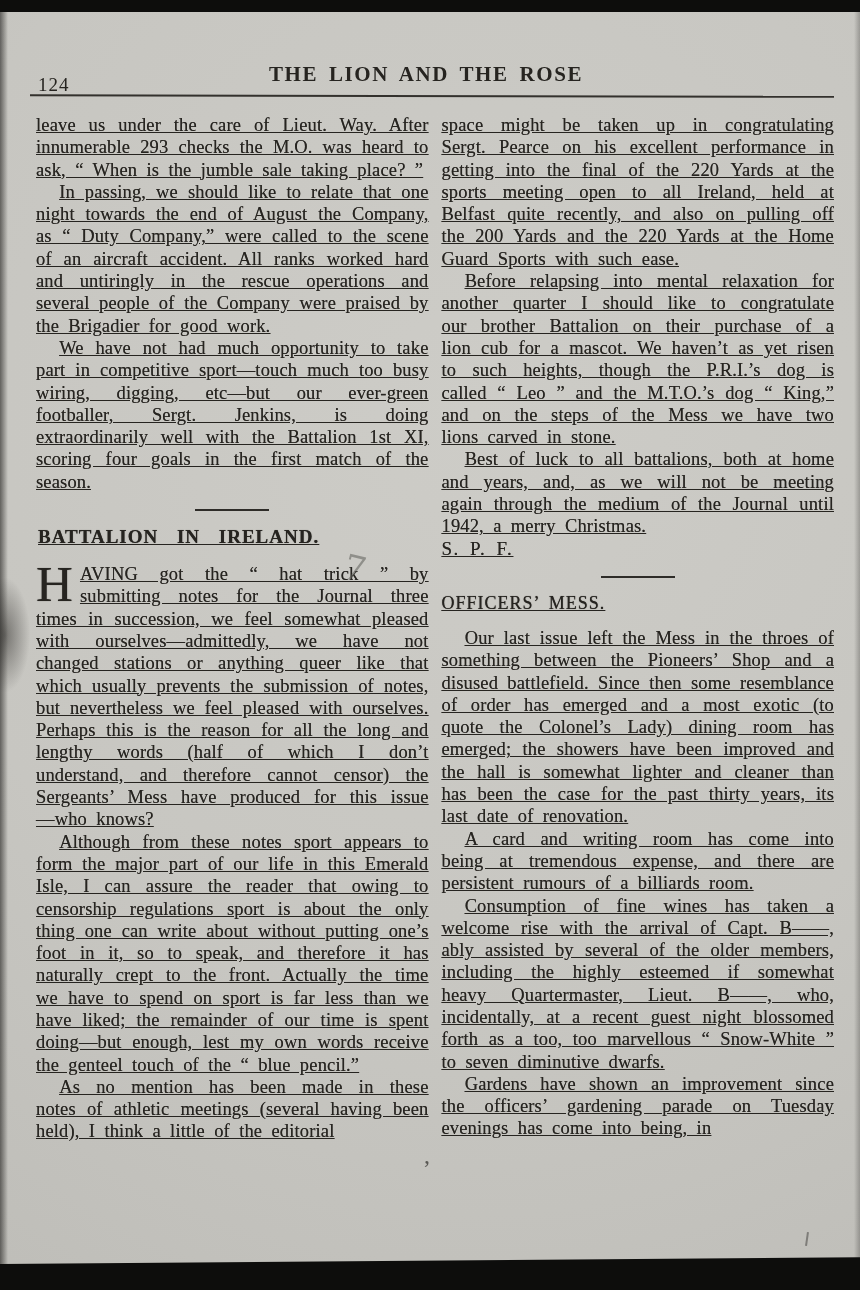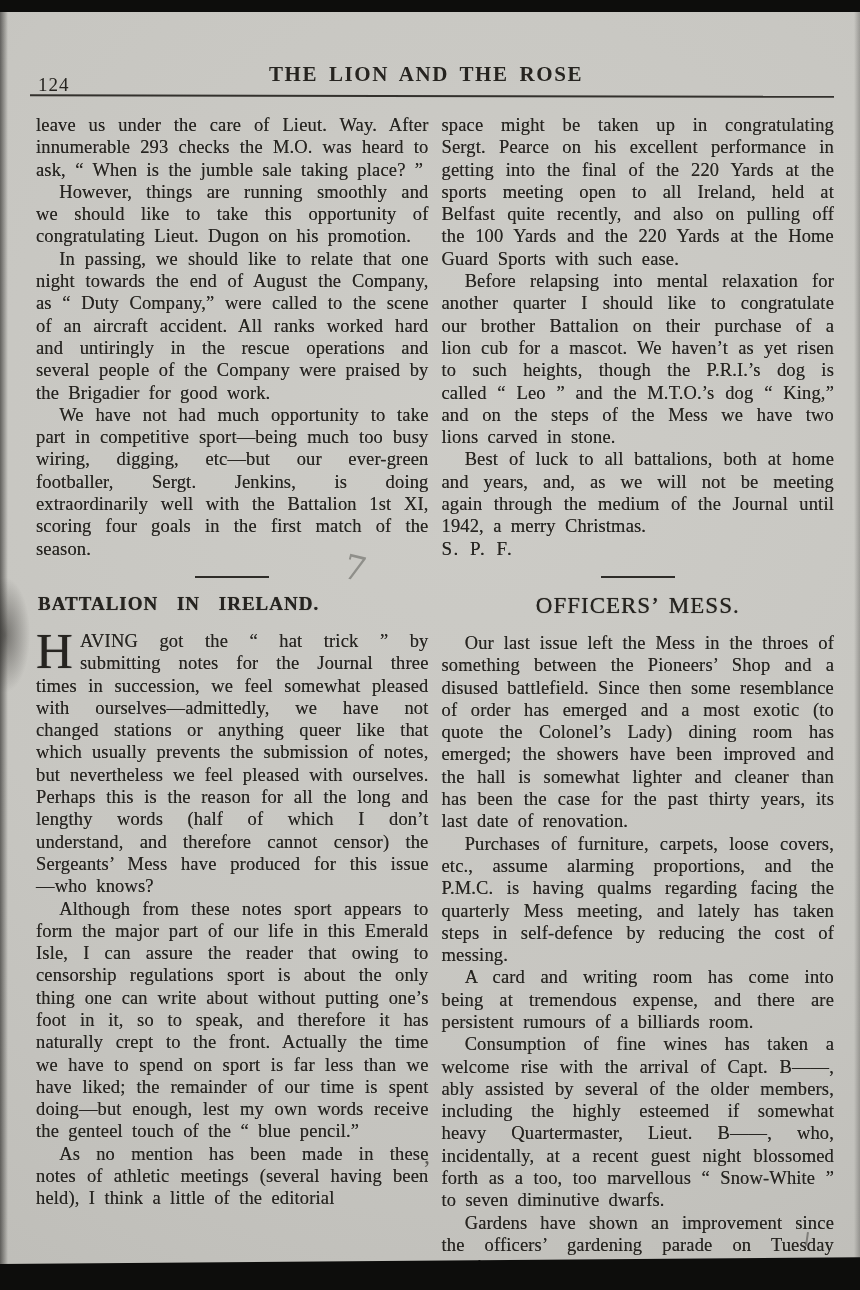--- a/index.html
+++ b/index.html
@@ -77,20 +77,21 @@
     position: absolute; left: 30px; right: 26px; top: 95px;
     height: 2px; background: #33312d;
     transform: rotate(0.12deg);
   }
   
   .cols {
     display: flex;
     gap: 13px;
     padding: 14px 26px 0 36px;
     text-align: justify;
+    text-decoration: underline;
   }
   .col { flex: 1 1 0; min-width: 0; }
   p {
     margin: 0;
     font-size: 18.5px;
     line-height: 22.3px;
     text-indent: 1.25em;
     word-spacing: 4.5px;
     letter-spacing: 0.15px;
     text-shadow: 0 0 0.6px rgba(38,36,32,0.65);
@@ -103,23 +104,23 @@
   }
   .battalion-title {
     margin: 6px 0 15px 2px;
     font-size: 19px; font-weight: bold;
     letter-spacing: 1px; word-spacing: 13px;
     text-align: left; white-space: nowrap;
     text-shadow: 0 0 0.7px rgba(30,28,24,0.8);
   }
   .officers-title {
     margin: 4px 0 13px 0;
-    font-size: 23px; font-weight: normal;
+    font-size: 18px; font-weight: normal;
     letter-spacing: 1px; word-spacing: 4px;
-    text-align: center;
+    text-align: left;
     text-shadow: 0 0 0.8px rgba(38,36,32,0.9);
   }
   .dropcap {
     float: left;
     font-size: 51px;
     line-height: 38px;
     padding: 2px 7px 0 0;
     text-indent: 0;
     text-shadow: 0 0 0.8px rgba(30,28,24,0.8);
   }
@@ -149,48 +150,46 @@
   <header class="header">
     <span class="page-number">124</span>
     <h1 class="journal-title">THE LION AND THE ROSE</h1>
     <div class="header-rule"></div>
   </header>
 
   <main class="cols">
 
     <section class="col">
       <p class="noindent">leave us under the care of Lieut. Way. After innumerable 293 checks the M.O. was heard to ask, “ When is the jumble sale taking place? ”</p>
-      <p>However, things are running smoothly and we should like to take this opportunity of congratulating Lieut. Dugon on his promotion.</p>
       <p>In passing, we should like to relate that one night towards the end of August the Company, as “ Duty Company,” were called to the scene of an aircraft accident. All ranks worked hard and untiringly in the rescue operations and several people of the Company were praised by the Brigadier for good work.</p>
-      <p>We have not had much opportunity to take part in competitive sport—being much too busy wiring, digging, etc—but our ever-green footballer, Sergt. Jenkins, is doing extraordinarily well with the Battalion 1st XI, scoring four goals in the first match of the season.</p>
+      <p>We have not had much opportunity to take part in competitive sport—touch much too busy wiring, digging, etc—but our ever-green footballer, Sergt. Jenkins, is doing extraordinarily well with the Battalion 1st XI, scoring four goals in the first match of the season.</p>
 
       <div class="section-divider"></div>
 
       <h2 class="battalion-title">BATTALION IN IRELAND.</h2>
 
       <p class="noindent">
         <span class="dropcap">H</span><span>AVING got the “ hat trick ” by submitting notes for the Journal three times in succession, we feel somewhat pleased with ourselves—admittedly, we have not changed stations or anything queer like that which usually prevents the submission of notes, but nevertheless we feel pleased with ourselves. Perhaps this is the reason for all the long and lengthy words (half of which I don’t understand, and therefore cannot censor) the Sergeants’ Mess have produced for this issue —who knows?</span>
       </p>
       <p>Although from these notes sport appears to form the major part of our life in this Emerald Isle, I can assure the reader that owing to censorship regulations sport is about the only thing one can write about without putting one’s foot in it, so to speak, and therefore it has naturally crept to the front. Actually the time we have to spend on sport is far less than we have liked; the remainder of our time is spent doing—but enough, lest my own words receive the genteel touch of the “ blue pencil.”</p>
       <p>As no mention has been made in these notes of athletic meetings (several having been held), I think a little of the editorial</p>
     </section>
 
     <section class="col">
-      <p class="noindent">space might be taken up in congratulating Sergt. Pearce on his excellent performance in getting into the final of the 220 Yards at the sports meeting open to all Ireland, held at Belfast quite recently, and also on pulling off the 100 Yards and the 220 Yards at the Home Guard Sports with such ease.</p>
+      <p class="noindent">space might be taken up in congratulating Sergt. Pearce on his excellent performance in getting into the final of the 220 Yards at the sports meeting open to all Ireland, held at Belfast quite recently, and also on pulling off the 200 Yards and the 220 Yards at the Home Guard Sports with such ease.</p>
       <p>Before relapsing into mental relaxation for another quarter I should like to congratulate our brother Battalion on their purchase of a lion cub for a mascot. We haven’t as yet risen to such heights, though the P.R.I.’s dog is called “ Leo ” and the M.T.O.’s dog “ King,” and on the steps of the Mess we have two lions carved in stone.</p>
       <p>Best of luck to all battalions, both at home and years, and, as we will not be meeting again through the medium of the Journal until 1942, a merry Christmas.</p>
 
       <div class="signature">S. P. F.</div>
 
       <div class="section-divider"></div>
 
       <h2 class="officers-title">OFFICERS’ MESS.</h2>
 
       <p>Our last issue left the Mess in the throes of something between the Pioneers’ Shop and a disused battlefield. Since then some resemblance of order has emerged and a most exotic (to quote the Colonel’s Lady) dining room has emerged; the showers have been improved and the hall is somewhat lighter and cleaner than has been the case for the past thirty years, its last date of renovation.</p>
-      <p>Purchases of furniture, carpets, loose covers, etc., assume alarming proportions, and the P.M.C. is having qualms regarding facing the quarterly Mess meeting, and lately has taken steps in self-defence by reducing the cost of messing.</p>
       <p>A card and writing room has come into being at tremendous expense, and there are persistent rumours of a billiards room.</p>
       <p>Consumption of fine wines has taken a welcome rise with the arrival of Capt. B——, ably assisted by several of the older members, including the highly esteemed if somewhat heavy Quartermaster, Lieut. B——, who, incidentally, at a recent guest night blossomed forth as a too, too marvellous “ Snow-White ” to seven diminutive dwarfs.</p>
       <p>Gardens have shown an improvement since the officers’ gardening parade on Tuesday evenings has come into being, in</p>
     </section>
 
   </main>
 
   <div class="edge-bottom"></div>
 </div>
 

